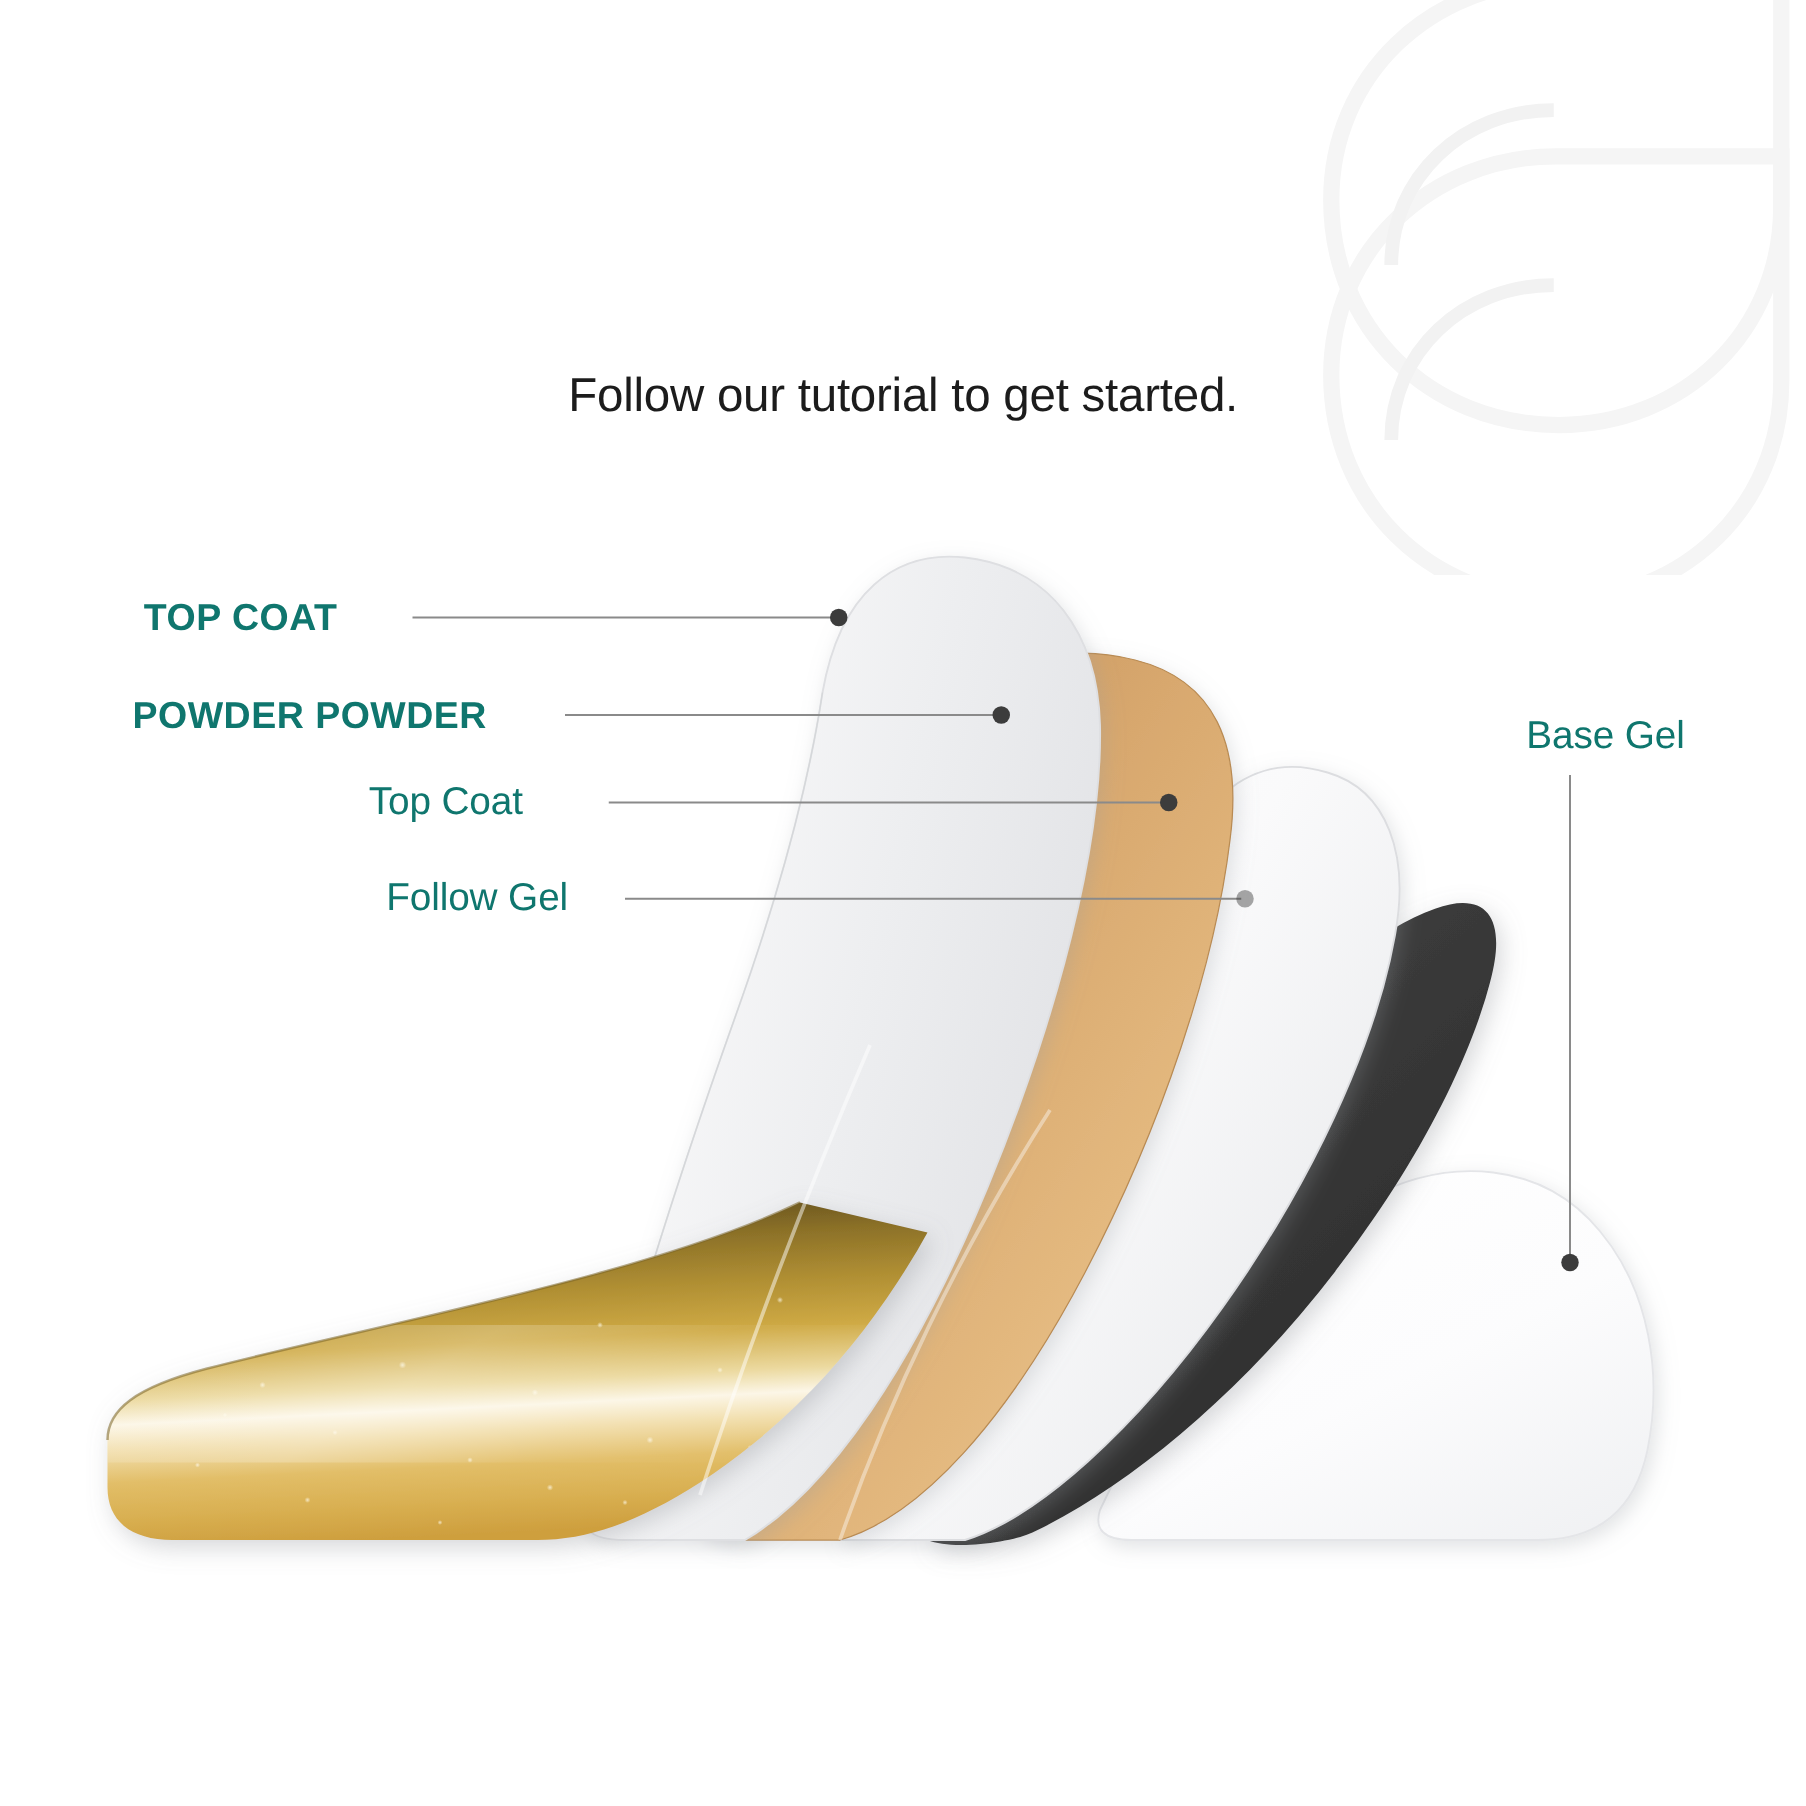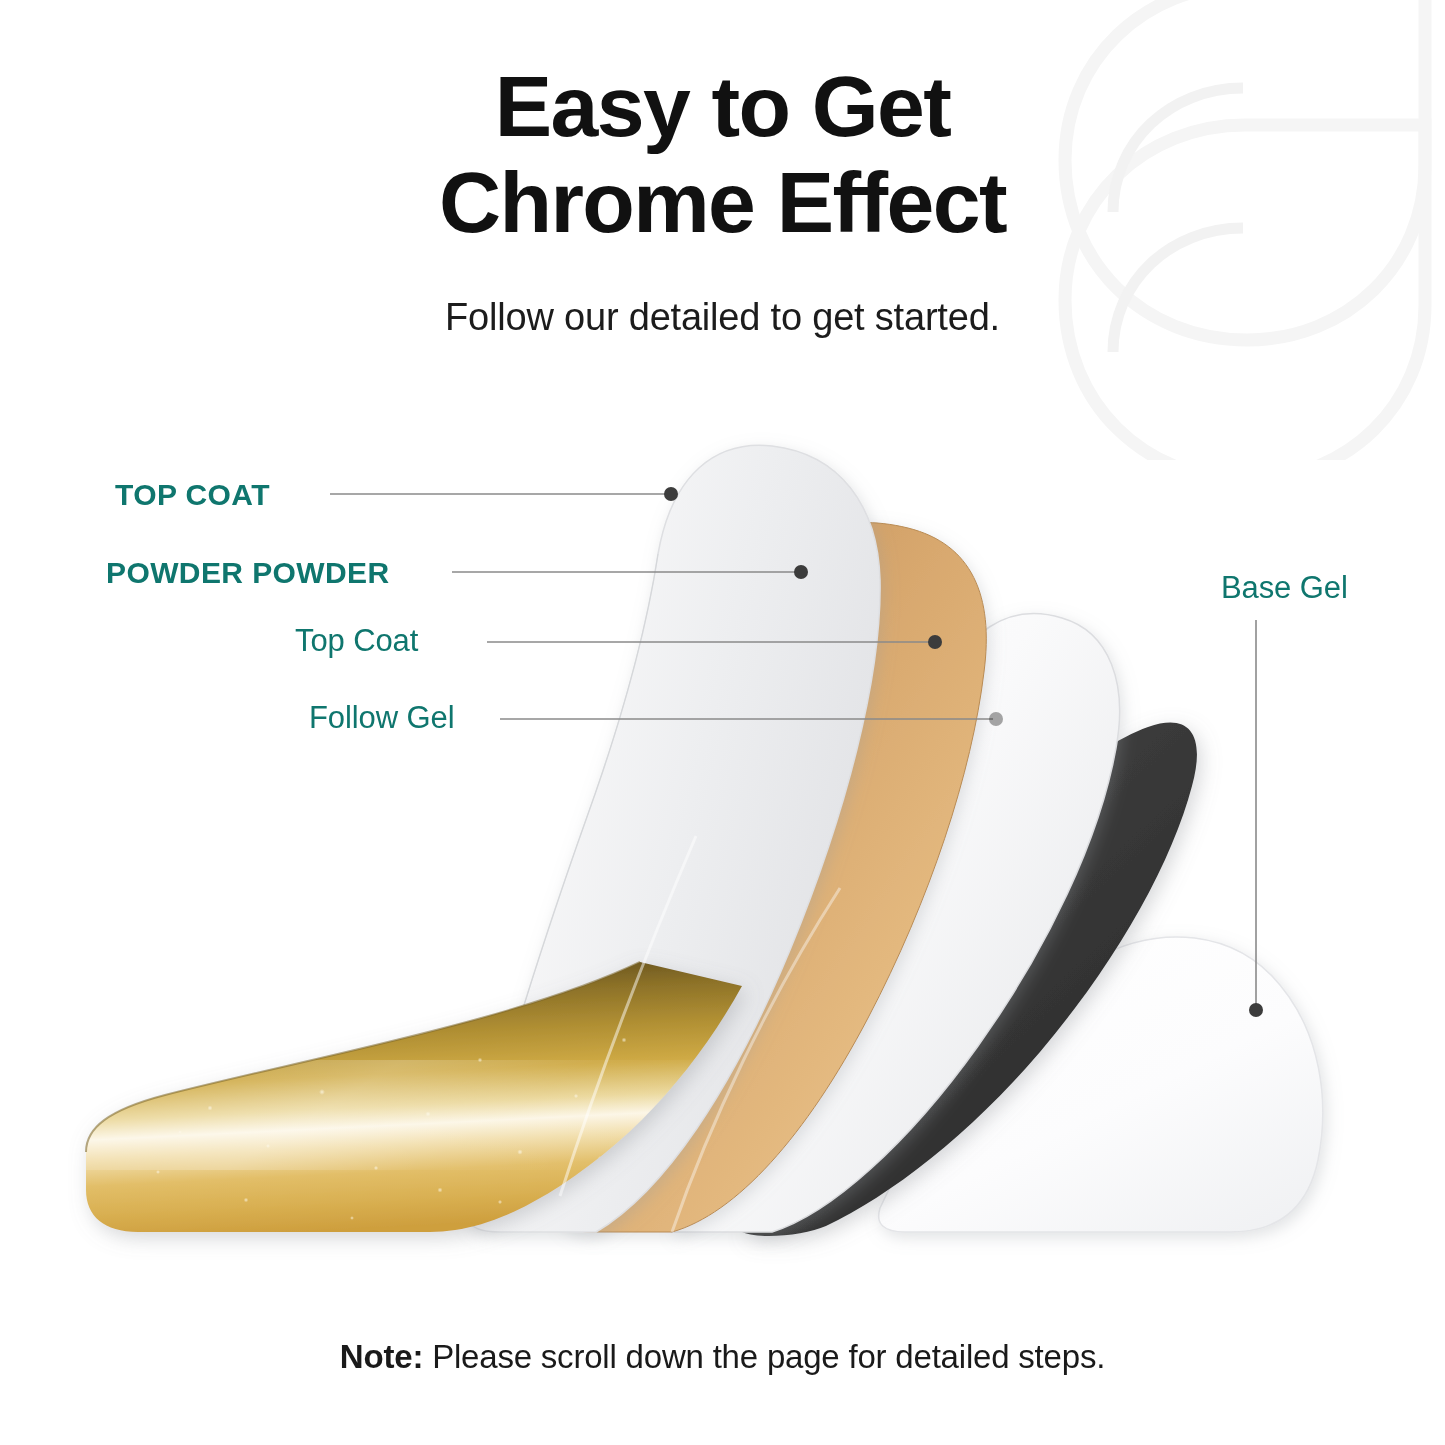--- a/index.html
+++ b/index.html
@@ -118,23 +118,21 @@
     <g fill="none" stroke="#F5F5F5" stroke-width="13">
       <path d="M70 160 C70 60 150 -15 250 -15 L430 -15 L430 165 C430 265 352 340 252 340 C148 340 70 262 70 160 Z"></path>
       <path d="M70 300 C70 200 150 125 250 125 L430 125 L430 305 C430 405 352 480 252 480 C148 480 70 402 70 300 Z"></path>
     </g>
     <g fill="none" stroke="#F2F2F2" stroke-width="11">
       <path d="M118 212 C118 142 175 88 248 88"></path>
       <path d="M118 352 C118 282 175 228 248 228"></path>
     </g>
   </svg>
 
-  <div class="headline">Easy to Get
-Chrome Effect</div>
-  <div class="subhead">Follow our detailed to get started.</div>
+  <div class="subhead">Follow our tutorial to get started.</div>
 
   <svg class="illustration" viewBox="0 0 1445 1445" aria-hidden="true">
     <defs>
 
       <linearGradient id="gWhiteA" x1="0" y1="0" x2="1" y2="0.45">
         <stop offset="0" stop-color="#FFFFFF"></stop>
         <stop offset="0.30" stop-color="#F7F7F8"></stop>
         <stop offset="0.62" stop-color="#EDEEF0"></stop>
         <stop offset="1" stop-color="#E2E3E6"></stop>
       </linearGradient>
@@ -342,17 +340,14 @@
   <div class="label bold  lbl-top-coat-bold">TOP COAT</div>
 
   <div class="label bold  lbl-chrome-powder">POWDER POWDER</div>
 
   <div class="label light lbl-top-coat">Top Coat</div>
 
   <div class="label light lbl-color-gel">Follow Gel</div>
 
   <div class="label light lbl-base-gel">Base Gel</div>
 
-  <div class="note">
-    <b>Note:</b><span> Please scroll down the page for detailed steps.</span>
-  </div>
 
 </div>
 
 </body></html>

